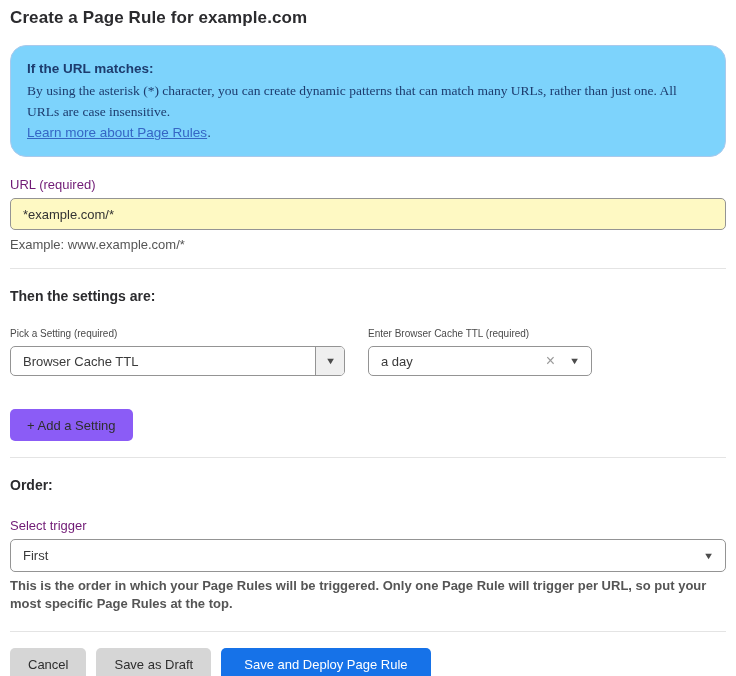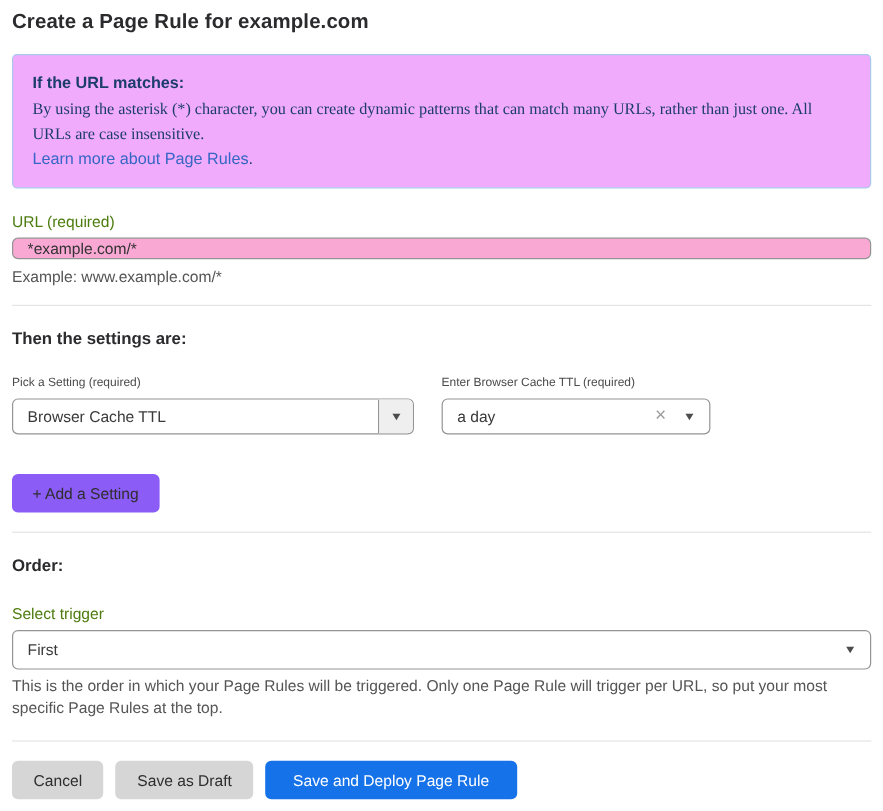--- a/index.html
+++ b/index.html
@@ -13,53 +13,54 @@
 
   .page-title {
     font-size: 17px;
     font-weight: bold;
     color: #2b2b2e;
     letter-spacing: 0.1px;
   }
 
   .info-box {
     margin-top: 17px;
-    background: #f0abfc;
+    background: #7dd3fc;
     border: 1px solid #a9c9ec;
-    border-radius: 4px;
+    border-radius: 16px;
     padding: 12px 16px 13px 16px;
     color: #1d3c6e;
     font-size: 13.5px;
     line-height: 21px;
   }
   .info-box .info-heading { font-weight: bold; font-size: 13.5px; }
   .info-box .info-body { margin-top: 1px; font-family: Liberation Serif, serif; }
   .info-link {
     color: #3566c5;
+    text-decoration: underline;
     cursor: pointer;
   }
   .info-link-suffix { color: #1d3c6e; }
 
   .field-label {
     font-size: 13px;
-    color: #4d7c0f;
+    color: #701a75;
     margin-top: 20px;
   }
 
   .text-input {
     margin-top: 6px;
     width: 100%;
-    height: 18px;
+    height: 32px;
     border: 1px solid #949494;
     border-radius: 5px;
     padding: 0 12px;
     font-size: 13px;
     color: #333333;
     font-family: "Liberation Sans", sans-serif;
-    background: #f9a8d4;
+    background: #fef9c3;
     outline: none;
     display: block;
   }
 
   .helper-text {
     margin-top: 7px;
     font-size: 13px;
     color: #555555;
   }
 
@@ -148,20 +149,21 @@
     color: #4c4c4c;
     line-height: 1;
   }
 
   .order-help {
     margin-top: 5px;
     font-size: 13px;
     line-height: 18px;
     color: #555555;
     max-width: 716px;
+    font-weight: bold;
   }
 
   .footer-divider { margin-top: 18px; }
 
   .footer-buttons { display: flex; margin-top: 16px; gap: 10px; }
   .btn {
     height: 32px;
     border: none;
     border-radius: 5px;
     font-size: 13px;

